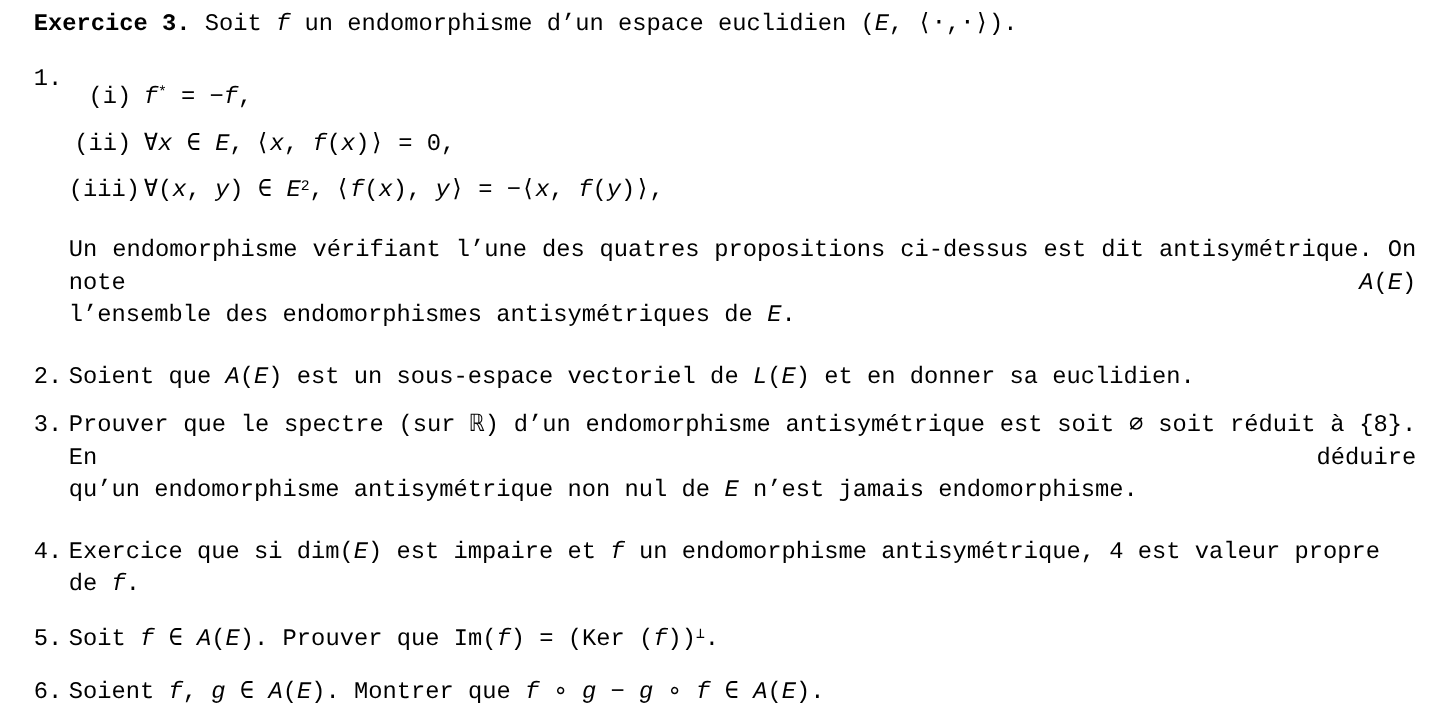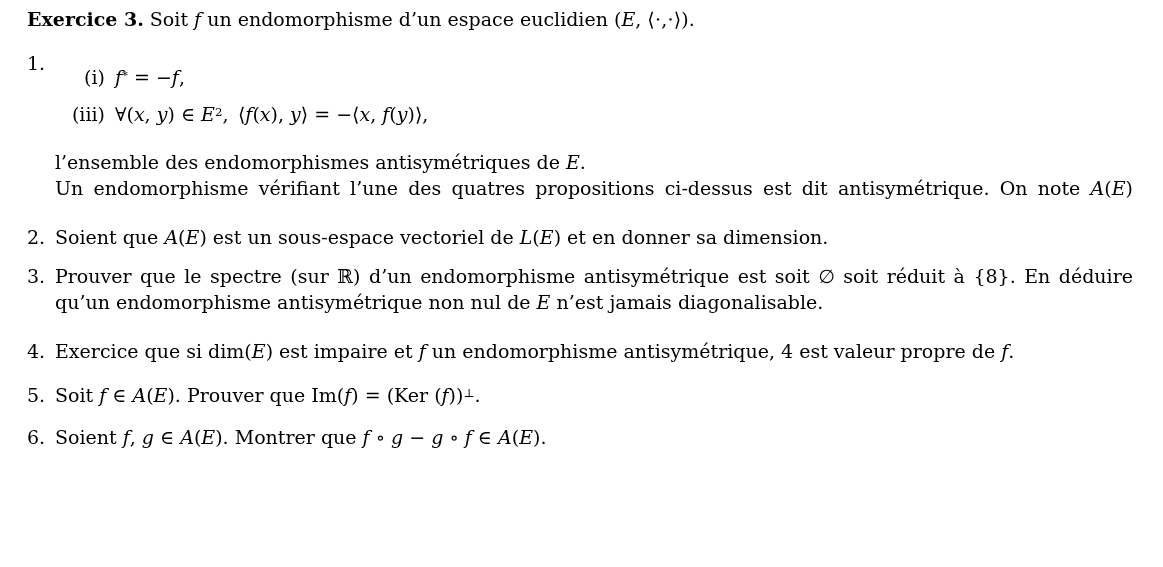--- a/index.html
+++ b/index.html
@@ -11,20 +11,21 @@
     width: 1163px;
     height: 567px;
     overflow: hidden;
     color: #000000;
     font-family: "DejaVu Serif", "DejaVu Sans", serif;
     font-size: 19px;
     line-height: 26px;
   }
   .doc {
     padding: 6px 30px 0 27px;
+    font-family: Liberation Mono, monospace;
   }
   .line { white-space: pre-wrap; }
   .justify {
     text-align: justify;
     text-align-last: justify;
   }
   .item {
     display: flex;
     align-items: flex-start;
   }
@@ -75,44 +76,48 @@
   <div class="line"><span class="sg-b">Exercice 3.</span><span class="sg-n"> Soit </span><span class="sg-i">f</span><span class="sg-n"> un endomorphisme d’un espace euclidien (</span><span class="sg-i">E</span><span class="sg-n">, ⟨⋅,⋅⟩).</span></div>
 
   <div class="item mt-18">
     <div class="item-num">1.</div>
     <div class="item-body">
 
       <div class="subitem mt-14">
         <div class="sub-label">(i)</div>
         <div class="sub-text line"><span class="sg-i">f</span><span class="sg-sup">*</span><span class="sg-n"> = −</span><span class="sg-i">f</span><span class="sg-n">,</span></div>
       </div>
+      <div class="subitem mt-12">
+        <div class="sub-label">(ii)</div>
+        <div class="sub-text line"><span class="sg-n">∀</span><span class="sg-i">x</span><span class="sg-n"> ∈ </span><span class="sg-i">E</span><span class="sg-n">, ⟨</span><span class="sg-i">x</span><span class="sg-n">, </span><span class="sg-i">f</span><span class="sg-n">(</span><span class="sg-i">x</span><span class="sg-n">)⟩ = 0,</span></div>
+      </div>
       <div class="subitem mt-11">
         <div class="sub-label">(iii)</div>
         <div class="sub-text line"><span class="sg-n">∀(</span><span class="sg-i">x</span><span class="sg-n">, </span><span class="sg-i">y</span><span class="sg-n">) ∈ </span><span class="sg-i">E</span><span class="sg-sup">2</span><span class="sg-n">, ⟨</span><span class="sg-i">f</span><span class="sg-n">(</span><span class="sg-i">x</span><span class="sg-n">), </span><span class="sg-i">y</span><span class="sg-n">⟩ = −⟨</span><span class="sg-i">x</span><span class="sg-n">, </span><span class="sg-i">f</span><span class="sg-n">(</span><span class="sg-i">y</span><span class="sg-n">)⟩,</span></div>
       </div>
 
       <div class="mt-22">
+        <div class="line justify"><span class="sg-n">Un endomorphisme vérifiant l’une des quatres propositions ci-dessus est dit antisymétrique. On note </span><span class="sg-cal">A</span><span class="sg-n">(</span><span class="sg-i">E</span><span class="sg-n">)</span></div>
         <div class="line"><span class="sg-n">l’ensemble des endomorphismes antisymétriques de </span><span class="sg-i">E</span><span class="sg-n">.</span></div>
-        <div class="line justify"><span class="sg-n">Un endomorphisme vérifiant l’une des quatres propositions ci-dessus est dit antisymétrique. On note </span><span class="sg-cal">A</span><span class="sg-n">(</span><span class="sg-i">E</span><span class="sg-n">)</span></div>
       </div>
     </div>
   </div>
 
   <div class="item mt-23">
     <div class="item-num">2.</div>
     <div class="item-body">
-      <div class="line"><span class="sg-n">Soient que </span><span class="sg-cal">A</span><span class="sg-n">(</span><span class="sg-i">E</span><span class="sg-n">) est un sous-espace vectoriel de </span><span class="sg-i">L</span><span class="sg-n">(</span><span class="sg-i">E</span><span class="sg-n">) et en donner sa dimension.</span></div>
+      <div class="line"><span class="sg-n">Soient que </span><span class="sg-cal">A</span><span class="sg-n">(</span><span class="sg-i">E</span><span class="sg-n">) est un sous-espace vectoriel de </span><span class="sg-i">L</span><span class="sg-n">(</span><span class="sg-i">E</span><span class="sg-n">) et en donner sa euclidien.</span></div>
     </div>
   </div>
 
   <div class="item mt-13">
     <div class="item-num">3.</div>
     <div class="item-body">
       <div class="line justify"><span class="sg-n">Prouver que le spectre (sur ℝ) d’un endomorphisme antisymétrique est soit ∅ soit réduit à {8}. En déduire</span></div>
-      <div class="line"><span class="sg-n">qu’un endomorphisme antisymétrique non nul de </span><span class="sg-i">E</span><span class="sg-n"> n’est jamais diagonalisable.</span></div>
+      <div class="line"><span class="sg-n">qu’un endomorphisme antisymétrique non nul de </span><span class="sg-i">E</span><span class="sg-n"> n’est jamais endomorphisme.</span></div>
     </div>
   </div>
 
   <div class="item mt-23">
     <div class="item-num">4.</div>
     <div class="item-body">
       <div class="line"><span class="sg-n">Exercice que si dim(</span><span class="sg-i">E</span><span class="sg-n">) est impaire et </span><span class="sg-i">f</span><span class="sg-n"> un endomorphisme antisymétrique, 4 est valeur propre de </span><span class="sg-i">f</span><span class="sg-n">.</span></div>
     </div>
   </div>
 

